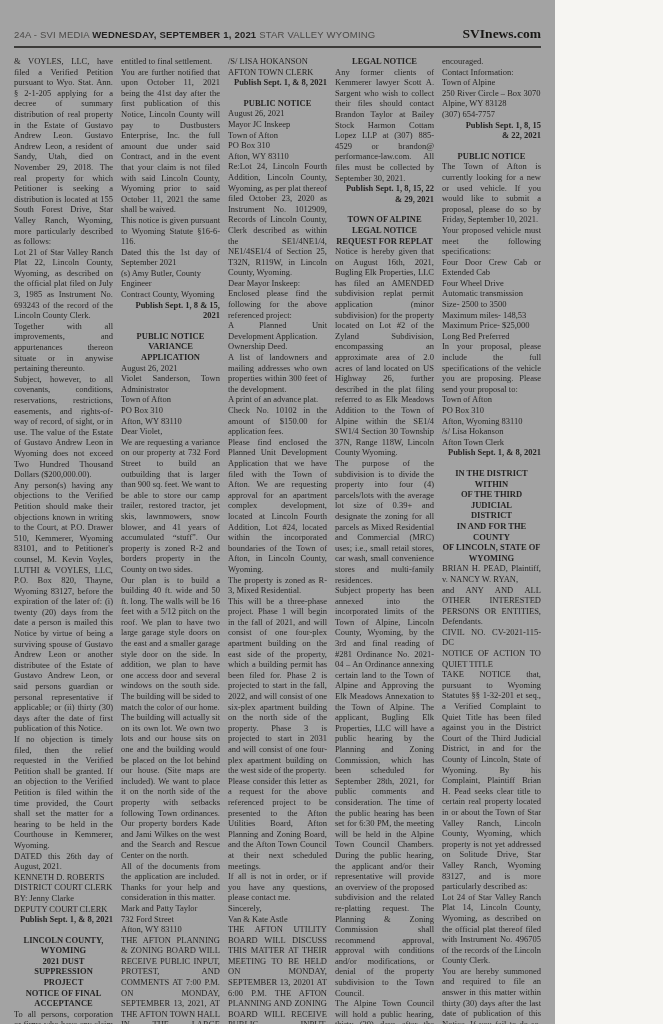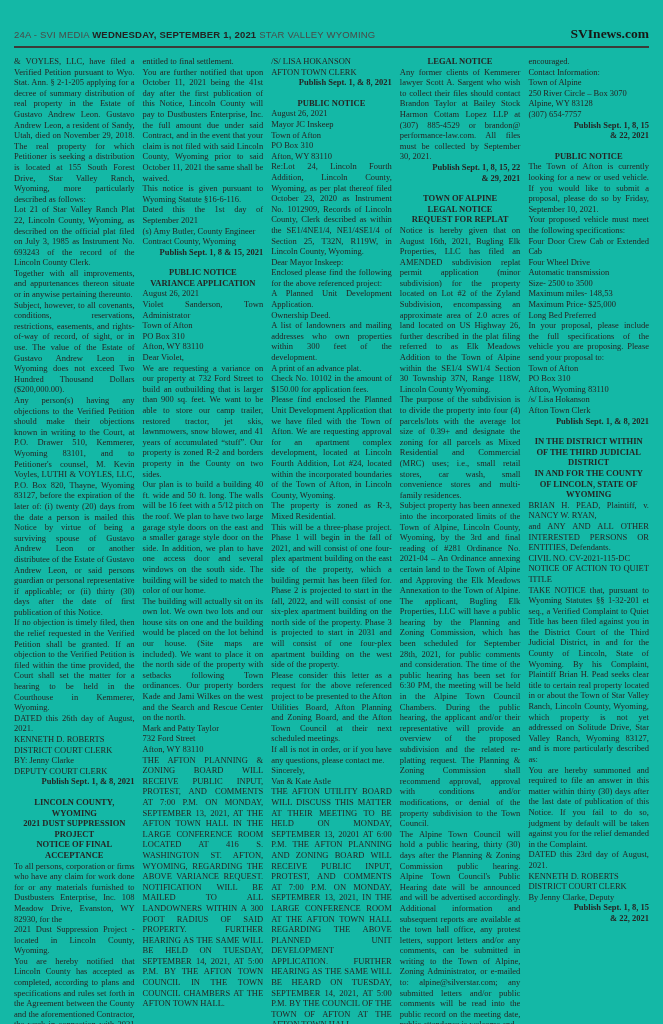--- a/index.html
+++ b/index.html
@@ -4,23 +4,23 @@
 <style>
   * { margin: 0; padding: 0; box-sizing: border-box; }
   html, body { width: 663px; height: 1024px; }
   body {
     background: #f6f5f2;
     font-family: "Liberation Serif", serif;
     color: #262524;
     overflow: hidden;
   }
   .page {
-    width: 663px; height: 1024px;
+    width: 555px; height: 1024px;
     padding: 26px 14px 10px 14px;
-    background: #14b8a6;
+    background: #a3a3a3;
   }
   .masthead {
     display: flex;
     justify-content: space-between;
     align-items: baseline;
     padding-bottom: 4px;
     border-bottom: 2.5px solid #3c3b39;
     margin-bottom: 8px;
   }
   .masthead-left {
@@ -113,20 +113,21 @@
 VARIANCE APPLICATION</div>
         <div class="blk p">August 26, 2021</div>
         <div class="blk p">Violet Sanderson, Town Administrator</div>
         <div class="blk p">Town of Afton</div>
         <div class="blk p">PO Box 310</div>
         <div class="blk p">Afton, WY 83110</div>
         <div class="blk p">Dear Violet,</div>
         <div class="blk p">We are requesting a variance on our property at 732 Ford Street to build an outbuilding that is larger than 900 sq. feet.  We want to be able to store our camp trailer, restored tractor, jet skis, lawnmowers, snow blower, and 41 years of accumulated “stuff”.  Our property is zoned R-2 and borders property in the County on two sides.</div>
         <div class="blk p">Our plan is to build a building 40 ft. wide and 50 ft. long.  The walls will be 16 feet with a 5/12 pitch on the roof.  We plan to have two large garage style doors on the east and a smaller garage style door on the side.  In addition, we plan to have one access door and several windows on the south side.  The building will be sided to match the color of our home.</div>
         <div class="blk p">The building will actually sit on its own lot.  We own two lots and our house sits on one and the building would be placed on the lot behind our house.  (Site maps are included).  We want to place it on the north side of the property with setbacks following Town ordinances.  Our property borders Kade and Jami Wilkes on the west and the Search and Rescue Center on the north.</div>
+        <div class="blk p">All of the documents from the application are included.  Thanks for your help and consideration in this matter.</div>
         <div class="blk lines">Mark and Patty Taylor
 732 Ford Street
 Afton, WY 83110</div>
         <div class="blk p">THE AFTON PLANNING &amp; ZONING BOARD WILL RECEIVE PUBLIC INPUT, PROTEST, AND COMMENTS AT 7:00 P.M. ON MONDAY, SEPTEMBER 13, 2021, AT THE AFTON TOWN HALL IN THE LARGE CONFERENCE ROOM LOCATED AT 416 S. WASHINGTON ST. AFTON, WYOMING, REGARDING THE ABOVE VARIANCE REQUEST. NOTIFICATION WILL BE MAILED TO ALL LANDOWNERS WITHIN A 300 FOOT RADIUS OF SAID PROPERTY. FURTHER HEARING AS THE SAME WILL BE HELD ON TUESDAY, SEPTEMBER 14, 2021, AT 5:00 P.M. BY THE AFTON TOWN COUNCIL IN THE TOWN COUNCIL CHAMBERS AT THE AFTON TOWN HALL.</div>
       </div>
       <div class="col">
         <div class="blk lines">/S/ LISA HOKANSON
 AFTON TOWN CLERK</div>
         <div class="blk pub">Publish Sept. 1, &amp; 8, 2021</div>
         <div class="blk h">PUBLIC NOTICE</div>
@@ -195,20 +196,21 @@
 OF THE THIRD JUDICIAL
 DISTRICT
 IN AND FOR THE COUNTY
 OF LINCOLN, STATE OF
 WYOMING</div>
         <div class="blk p">BRIAN H. PEAD, Plaintiff, v. NANCY W. RYAN,</div>
         <div class="blk p">and ANY AND ALL OTHER INTERESTED PERSONS OR ENTITIES, Defendants.</div>
         <div class="blk p">CIVIL NO. CV-2021-115-DC</div>
         <div class="blk p">NOTICE OF ACTION TO QUIET TITLE</div>
         <div class="blk p">TAKE NOTICE that, pursuant to Wyoming Statutes §§ 1-32-201 et seq., a Verified Complaint to Quiet Title has been filed against you in the District Court of the Third Judicial District, in and for the County of Lincoln, State of Wyoming.  By his Complaint, Plaintiff Brian H. Pead seeks clear title to certain real property located in or about the Town of Star Valley Ranch, Lincoln County, Wyoming, which property is not yet addressed on Solitude Drive, Star Valley Ranch, Wyoming 83127, and is more particularly described as:</div>
+        <div class="blk p">Lot 24 of Star Valley Ranch Plat 14, Lincoln County, Wyoming, as described on the official plat thereof filed with Instrument No. 496705 of the records of the Lincoln County Clerk.</div>
         <div class="blk p">You are hereby summoned and required to file an answer in this matter within thirty (30) days after the last date of publication of this Notice.  If you fail to do so, judgment by default will be taken against you for the relief demanded in the Complaint.</div>
         <div class="blk p">DATED this 23rd day of August, 2021.</div>
         <div class="blk lines">KENNETH D. ROBERTS
 DISTRICT COURT CLERK
 By Jenny Clarke, Deputy</div>
         <div class="blk pub">Publish Sept. 1, 8, 15
 &amp; 22, 2021</div>
       </div>
     </div>
 </div>

